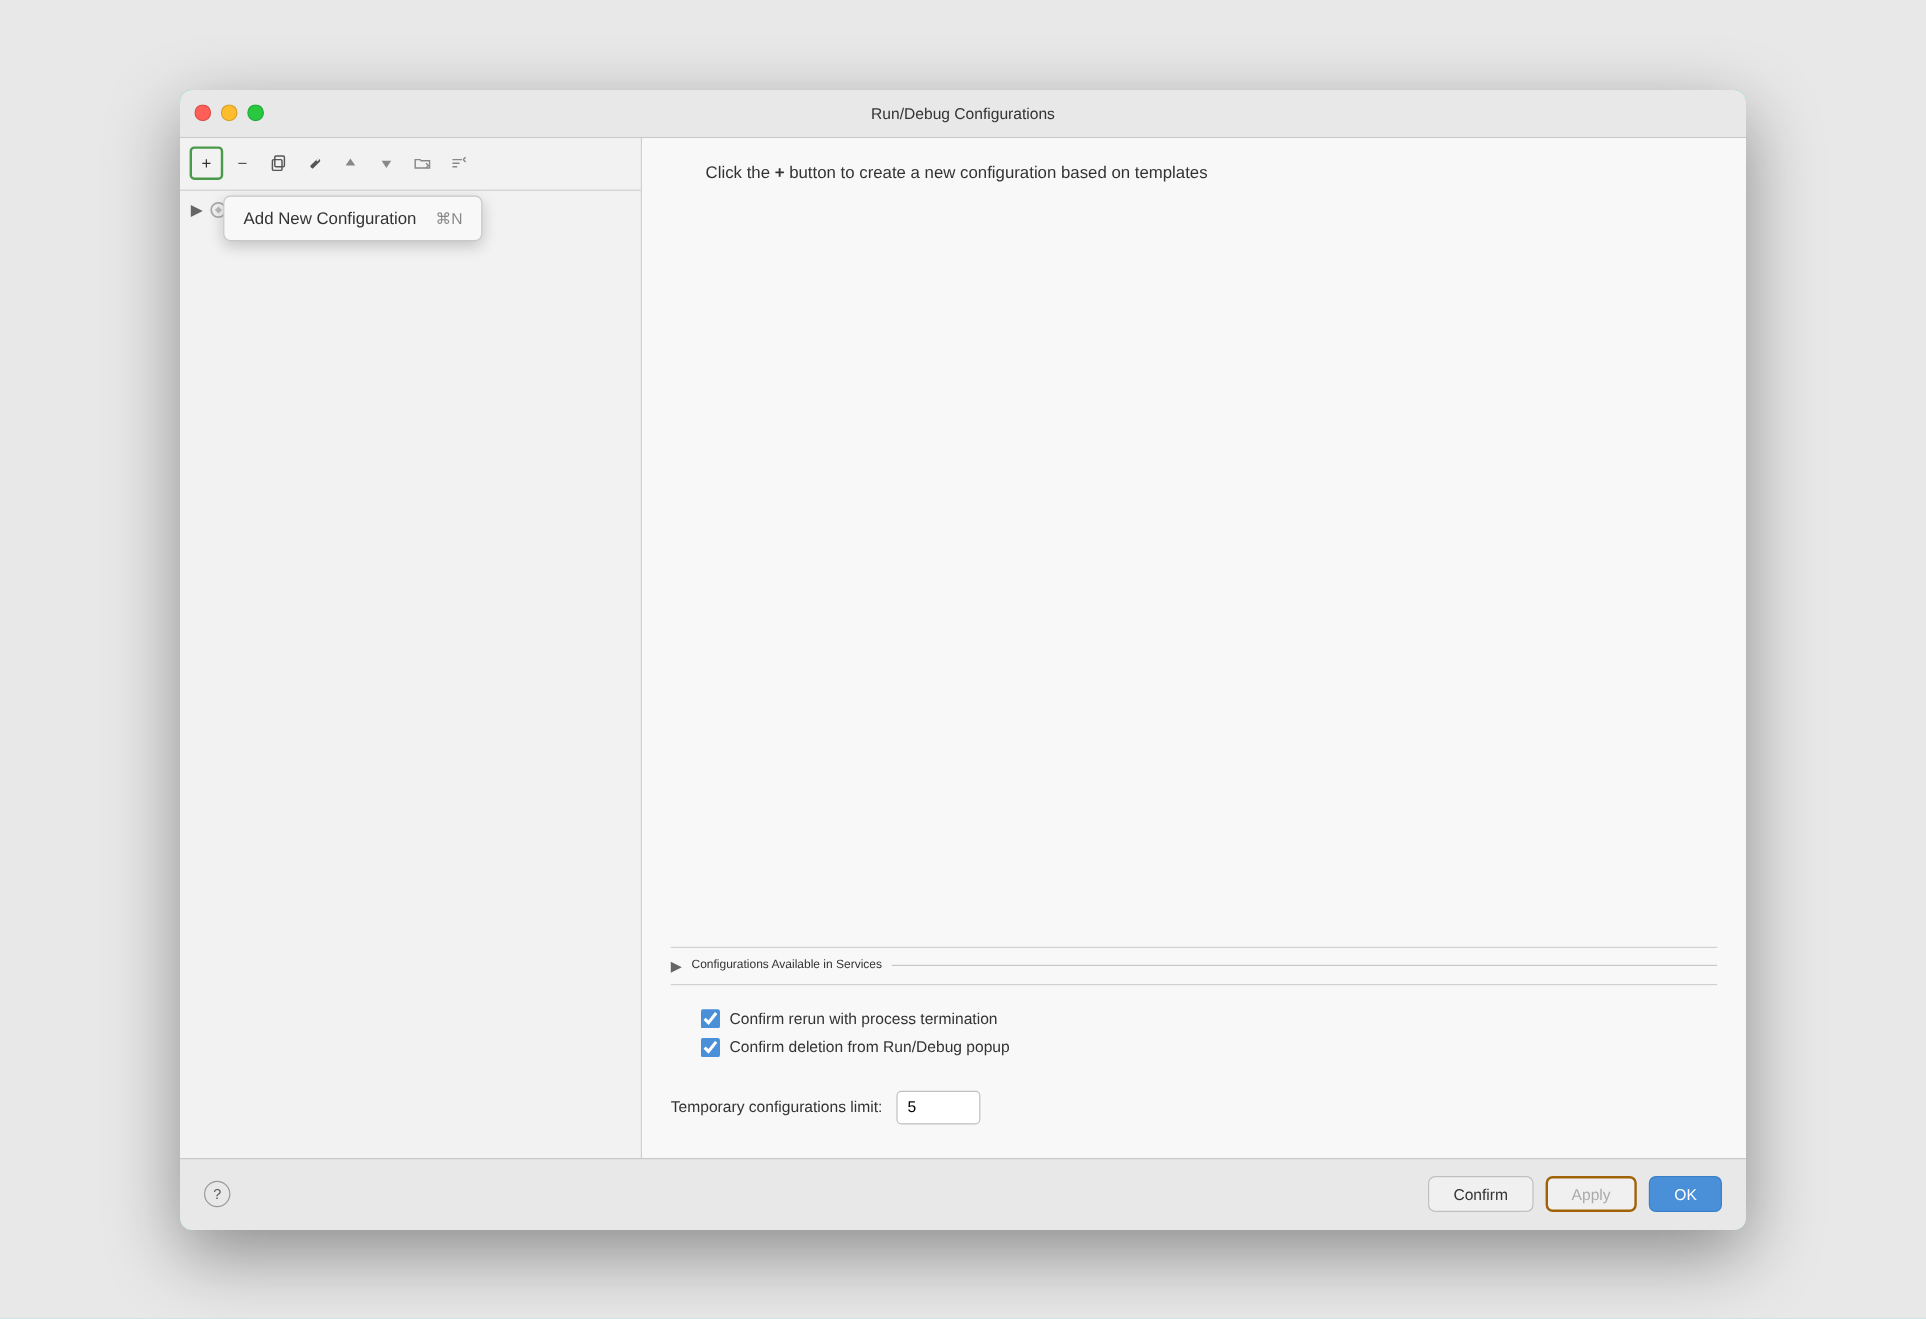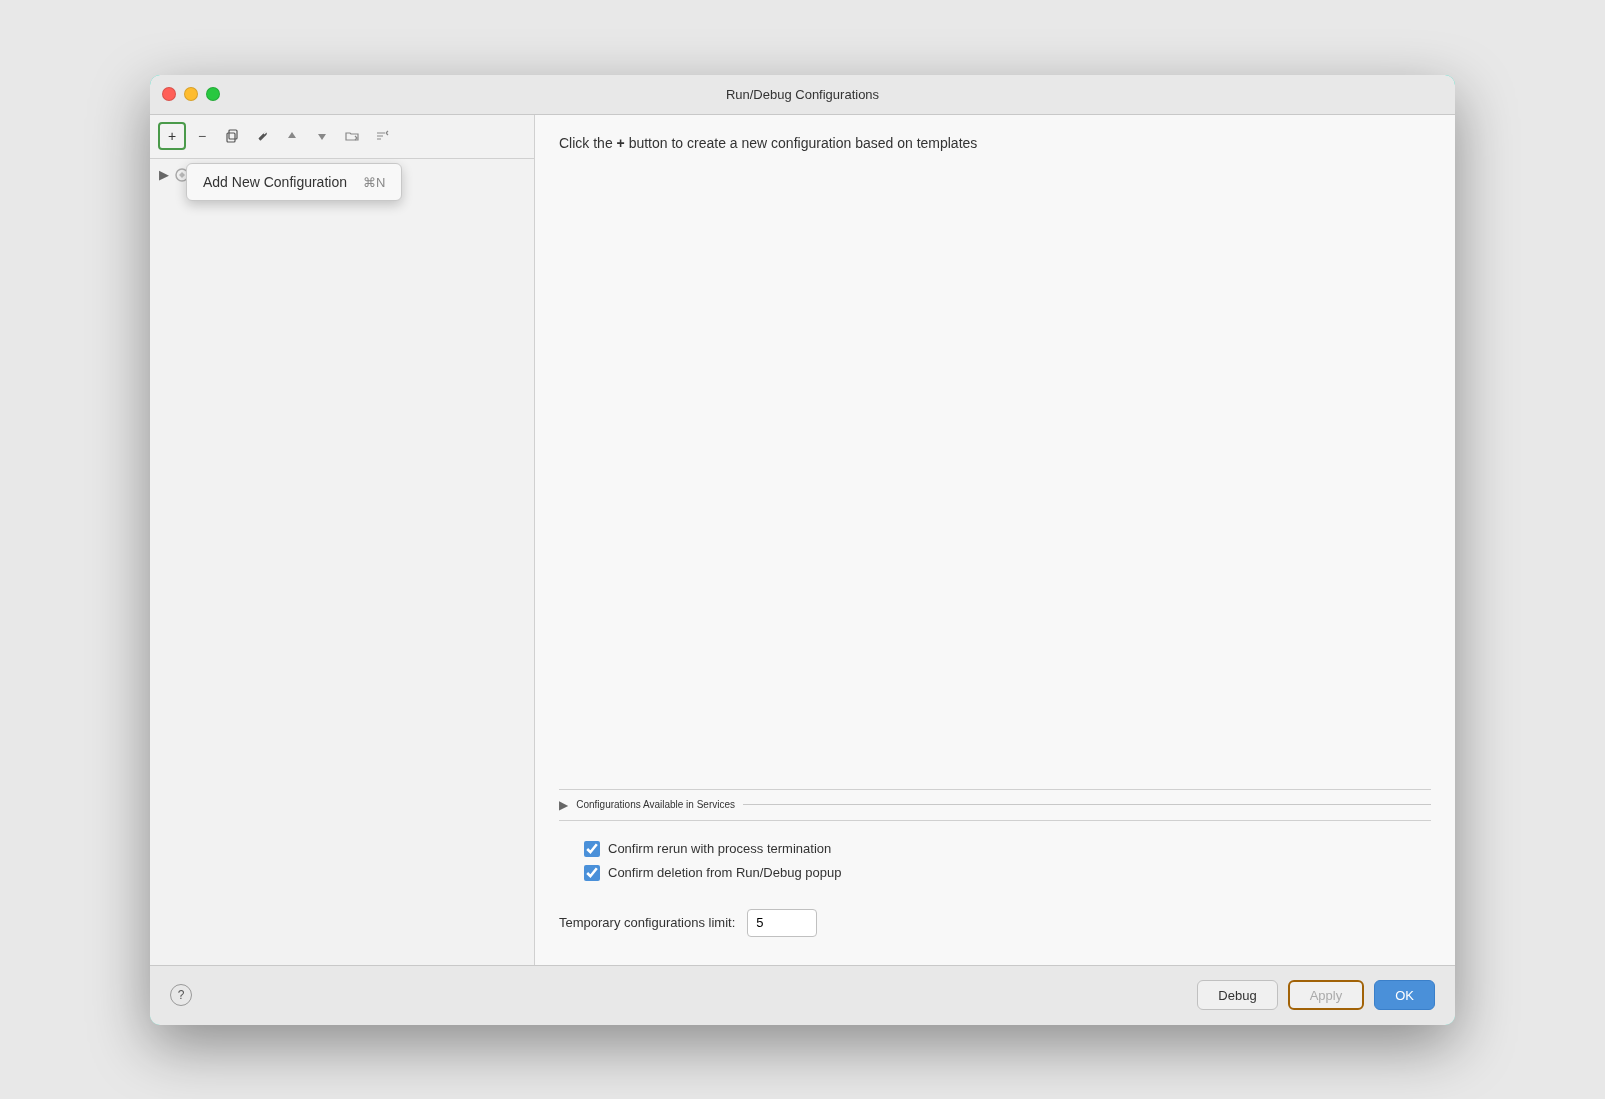--- a/index.html
+++ b/index.html
@@ -150,20 +150,21 @@
       flex: 1;
       background: #f8f8f8;
       display: flex;
       flex-direction: column;
       padding: 20px 24px;
     }
     .hint-text {
       font-size: 14px;
       color: #333;
       margin-bottom: auto;
+      margin-left: 29px;
     }
     .hint-plus {
       font-weight: bold;
     }
     .bottom-section {
       display: flex;
       flex-direction: column;
       gap: 12px;
     }
     .collapsible-section {
@@ -397,18 +398,18 @@
     </div>
   </div>
 
   <div class="footer">
     <div class="footer-left">
       <button class="help-btn">
         <span>?</span>
       </button>
     </div>
     <div class="footer-buttons">
-      <button class="btn-cancel">Debug</button>
+      <button class="btn-cancel">Confirm</button>
       <button class="btn-apply">Apply</button>
       <button class="btn-ok">OK</button>
     </div>
   </div>
 </div>
 
 </body></html>

